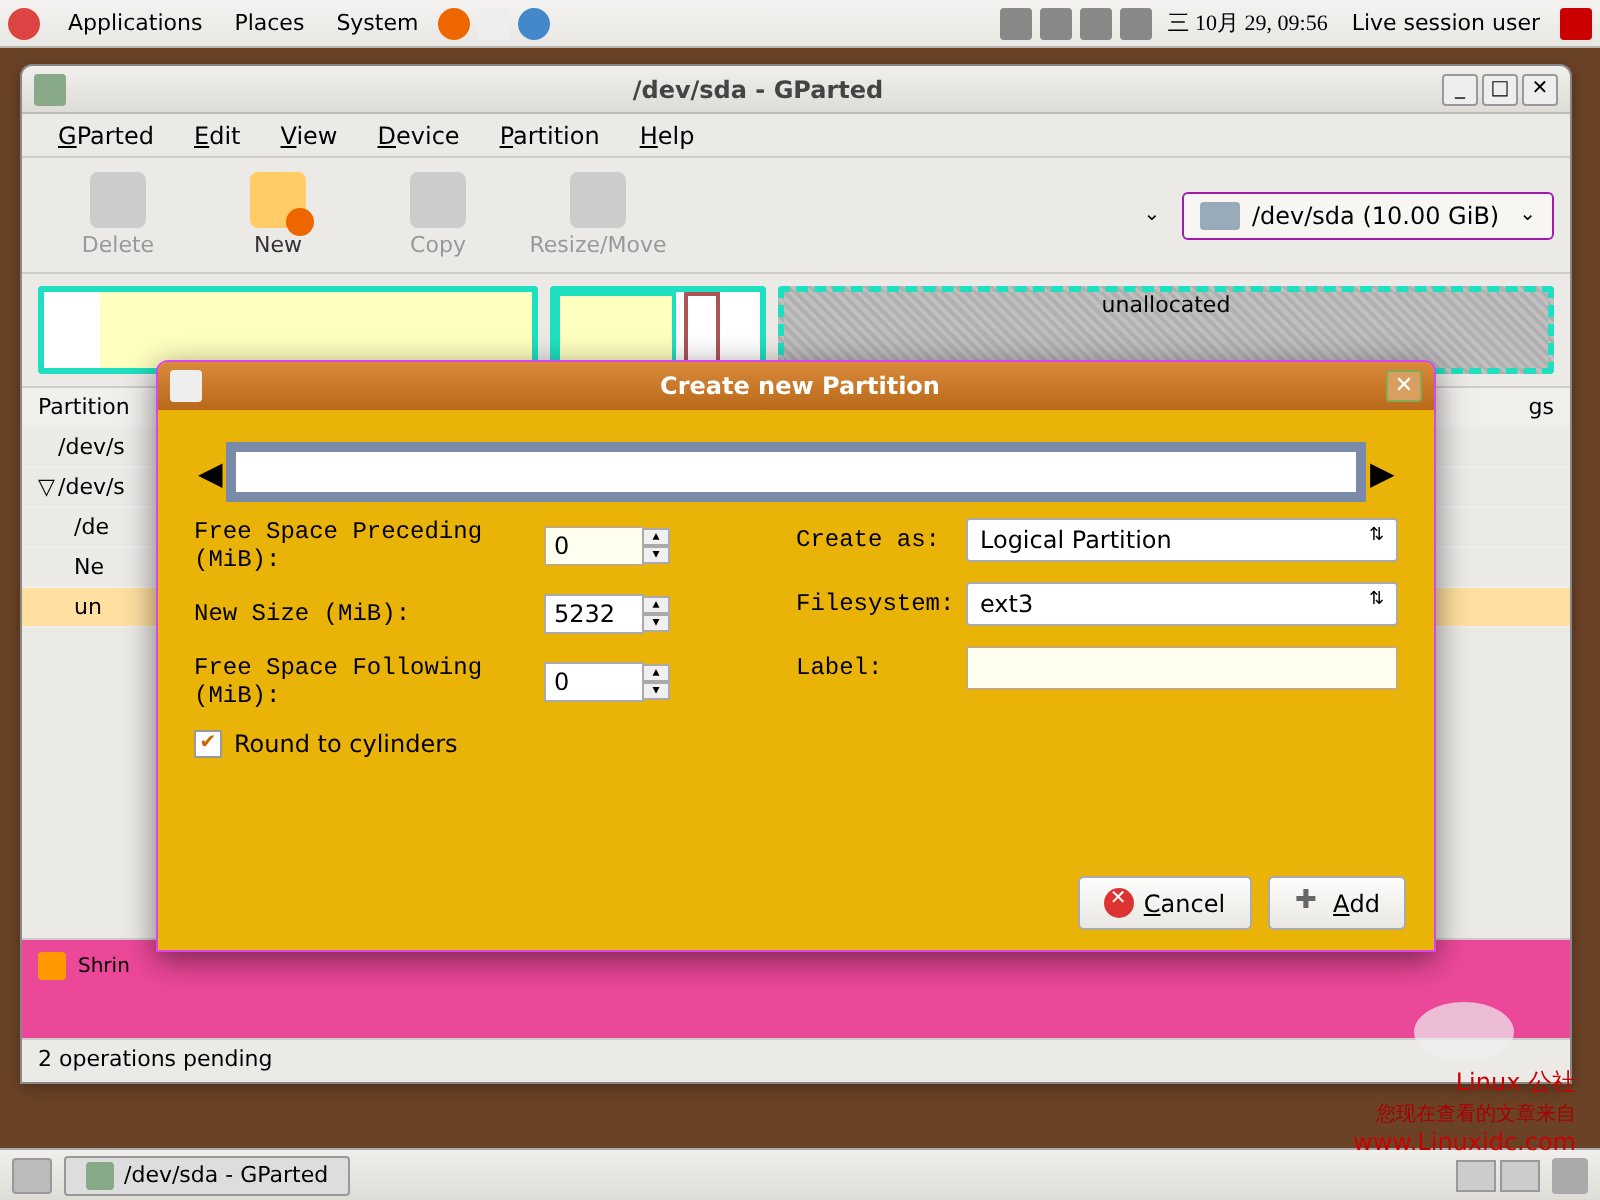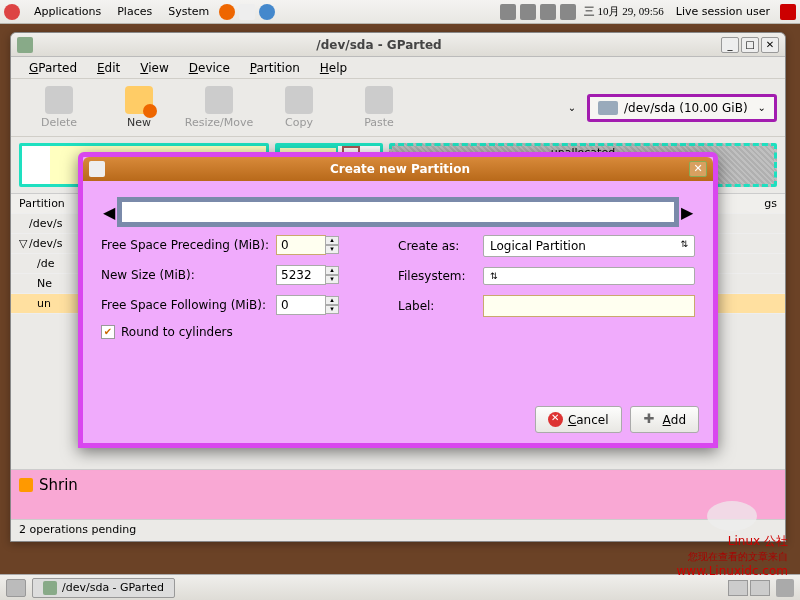--- a/index.html
+++ b/index.html
@@ -26,21 +26,21 @@
 .menubar span { padding: 0 10px; cursor: pointer; }
 .menubar span u { text-decoration: underline; }
 
 .toolbar { height: 58px; display: flex; align-items: center; padding: 0 8px; border-bottom: 1px solid #d0cec8; }
 .tool { width: 80px; text-align: center; font-size: 11px; color: #999; cursor: pointer; }
 .tool.active { color: #333; }
 .tool .ticon { width: 28px; height: 28px; margin: 0 auto 2px; background: #ccc; border-radius: 4px; }
 .tool.active .ticon { background: #fc6; position: relative; }
 .tool.active .ticon::after { content: ""; position: absolute; right: -4px; bottom: -4px; width: 14px; height: 14px; background: #e60; border-radius: 50%; }
 .toolbar .spacer { flex: 1; }
-.device-sel { border: 3px solid #a21caf; background: #f7f6f3; padding: 4px 8px; border-radius: 3px; display: flex; align-items: center; font-size: 12px; cursor: pointer; }
+.device-sel { border: 1px solid #a21caf; background: #f7f6f3; padding: 4px 8px; border-radius: 3px; display: flex; align-items: center; font-size: 12px; cursor: pointer; }
 .device-sel .hdd-icon { width: 20px; height: 14px; background: #9ab; border-radius: 2px; margin-right: 6px; }
 .device-sel .chev { margin-left: 10px; font-size: 10px; }
 .drop-chev { width: 18px; margin: 0 6px; font-size: 10px; cursor: pointer; text-align: center; }
 
 .disk-vis { height: 56px; padding: 6px 8px; display: flex; gap: 6px; }
 .part-box { border: 3px solid #1ee0c0; border-radius: 2px; position: relative; display: flex; font-size: 11px; }
 .part-box.p1 { width: 250px; background: #ffffc0; }
 .part-box.p1 .inner { flex: 1; display: flex; align-items: center; justify-content: center; }
 .part-box.p1 .used { width: 28px; background: #fff; }
 .part-box.p2 { width: 108px; background: #fff; display: flex; }
@@ -48,44 +48,44 @@
 .part-box.p2 .sub2 { width: 18px; background: #fff; border: 2px solid #a55; margin-left: 4px; }
 .part-box.unalloc { flex: 1; background: repeating-linear-gradient(45deg, #c0c0c0, #c0c0c0 2px, #b0b0b0 2px, #b0b0b0 4px); border: 3px dashed #1ee0c0; display: flex; align-items: flex-start; justify-content: center; }
 
 .part-table { border-top: 1px solid #ccc; font-size: 11px; }
 .part-table .hdr, .part-table .row { display: flex; padding: 3px 8px; border-bottom: 1px solid #eee; }
 .part-table .hdr { background: #f0efec; font-weight: normal; }
 .part-table .col1 { width: 90px; }
 .part-table .row.sel { background: #ffe0a0; }
 .part-table .tri { display: inline-block; width: 10px; }
 
-.ops { position: absolute; bottom: 22px; left: 0; right: 0; border-top: 1px solid #ccc; padding: 4px 8px; font-size: 15px; background: #f9a8d4; height: 50px; }
+.ops { position: absolute; bottom: 22px; left: 0; right: 0; border-top: 1px solid #ccc; padding: 4px 8px; font-size: 10px; background: #ec4899; height: 50px; }
 .ops .op-row { display: flex; align-items: center; padding: 2px 0; }
 .ops .op-icon { width: 14px; height: 14px; background: #f90; margin-right: 6px; border-radius: 2px; }
 .ops .op-icon.g { background: #8a8; }
 
 .statusbar { position: absolute; bottom: 0; left: 0; right: 0; height: 22px; background: #ebeae7; border-top: 1px solid #ccc; padding: 3px 8px; font-size: 11px; }
 
 
-.dialog { position: absolute; top: 152px; left: 78px; width: 640px; height: 296px; background: #f0abfc; border: 5px solid #d946ef; border-radius: 6px 6px 0 0; box-shadow: 0 4px 16px rgba(0,0,0,0.5); z-index: 10; }
+.dialog { position: absolute; top: 180px; left: 78px; width: 640px; height: 296px; background: #eab308; border: 1px solid #d946ef; border-radius: 6px 6px 0 0; box-shadow: 0 4px 16px rgba(0,0,0,0.5); z-index: 10; }
 .dlg-title { height: 24px; background: linear-gradient(#d88a3a, #b8691a); border-radius: 6px 6px 0 0; display: flex; align-items: center; padding: 0 6px; color: #fff; font-size: 12px; font-weight: bold; }
 .dlg-title .dicon { width: 16px; height: 16px; background: #eee; border-radius: 2px; margin-right: 6px; }
 .dlg-title .dtitle { flex: 1; text-align: center; }
 .dlg-title .dclose { width: 18px; height: 16px; background: #d8a060; border: 1px solid #8a5; text-align: center; line-height: 13px; font-size: 11px; cursor: pointer; border-radius: 2px; }
 
 .size-slider { margin: 14px 20px 6px; height: 34px; display: flex; align-items: center; }
 .size-slider .arrow { width: 12px; font-size: 16px; cursor: pointer; user-select: none; }
 .size-slider .track { flex: 1; height: 30px; border: 5px solid #7a8aaa; background: #fff; margin: 0 2px; }
 
 .minmax { display: flex; justify-content: space-around; font-size: 11px; margin: 0 40px 12px; }
 
 .form { display: flex; padding: 0 18px; font-size: 12px; }
 .form .colL, .form .colR { flex: 1; }
 .form .frow { display: flex; align-items: center; margin-bottom: 10px; }
-.form .flabel { width: 175px; }
+.form .flabel { width: 175px; font-family: Liberation Mono, monospace; }
 .form .colR .flabel { width: 85px; }
 .form input[type=text] { width: 50px; border: 1px solid #aaa; padding: 2px 4px; font-size: 12px; background: #fff; }
 .form .spinner { display: flex; flex-direction: column; margin-left: -1px; }
 .form .spinner div { width: 14px; height: 9px; border: 1px solid #aaa; font-size: 7px; text-align: center; line-height: 7px; cursor: pointer; background: #f0f0f0; }
 .form .select { flex: 1; border: 1px solid #aaa; background: #fff; padding: 3px 6px; display: flex; cursor: pointer; border-radius: 2px; }
 .form .select .sval { flex: 1; }
 .form .select .schev { font-size: 9px; }
 .form input.label-input { flex: 1; border: 1px solid #c9a96e; background: #fffff0; padding: 3px 6px; }
 .form .check { width: 14px; height: 14px; border: 1px solid #999; background: #fff; margin-right: 6px; text-align: center; font-size: 10px; color: #c60; line-height: 12px; }
 
@@ -142,23 +142,22 @@
     <span><u>G</u>Parted</span>
     <span><u>E</u>dit</span>
     <span><u>V</u>iew</span>
     <span><u>D</u>evice</span>
     <span><u>P</u>artition</span>
     <span><u>H</u>elp</span>
   </div>
   <div class="toolbar">
     <div class="tool"><div class="ticon"></div><span>Delete</span></div>
     <div class="tool active"><div class="ticon"></div><span>New</span></div>
+    <div class="tool"><div class="ticon"></div><span>Copy</span></div>
     <div class="tool"><div class="ticon"></div><span>Resize/Move</span></div>
-    <div class="tool"><div class="ticon"></div><span>Copy</span></div>
-    <div class="tool"><div class="ticon"></div><span>Paste</span></div>
     <div class="spacer"></div>
     <div class="drop-chev">⌄</div>
     <div class="device-sel">
       <div class="hdd-icon"></div>
       <span>/dev/sda  (10.00 GiB)</span>
       <span class="chev">⌄</span>
     </div>
   </div>
   <div class="disk-vis">
     <div class="part-box p1">
@@ -249,20 +248,21 @@
       <div class="frow">
         <div class="flabel">Create as:</div>
         <div class="select">
             <span class="sval">Logical Partition</span>
             <span class="schev">⇅</span>
           </div>
       </div>
       <div class="frow">
         <div class="flabel">Filesystem:</div>
         <div class="select">
+            <span class="sval">ext3</span>
             <span class="schev">⇅</span>
           </div>
       </div>
       <div class="frow">
         <div class="flabel">Label:</div>
         <input type="text" class="label-input" value="" style="">
       </div>
     </div>
   </div>
   <div class="dlg-buttons">

